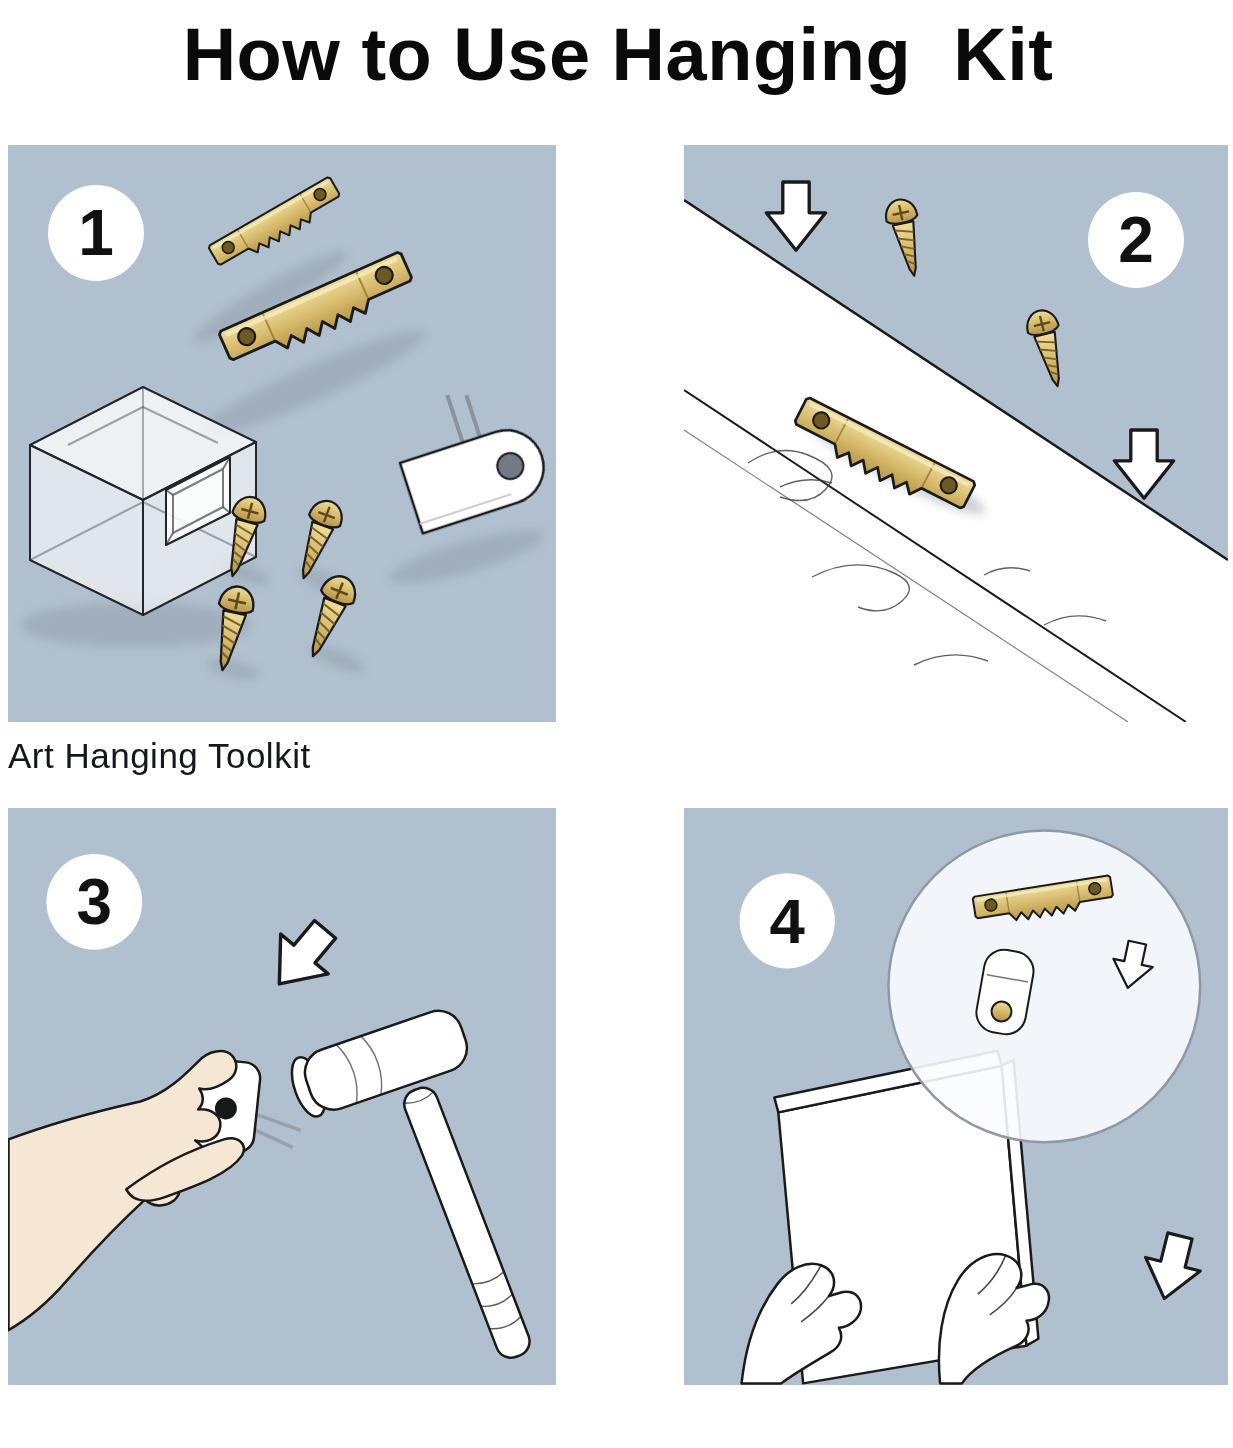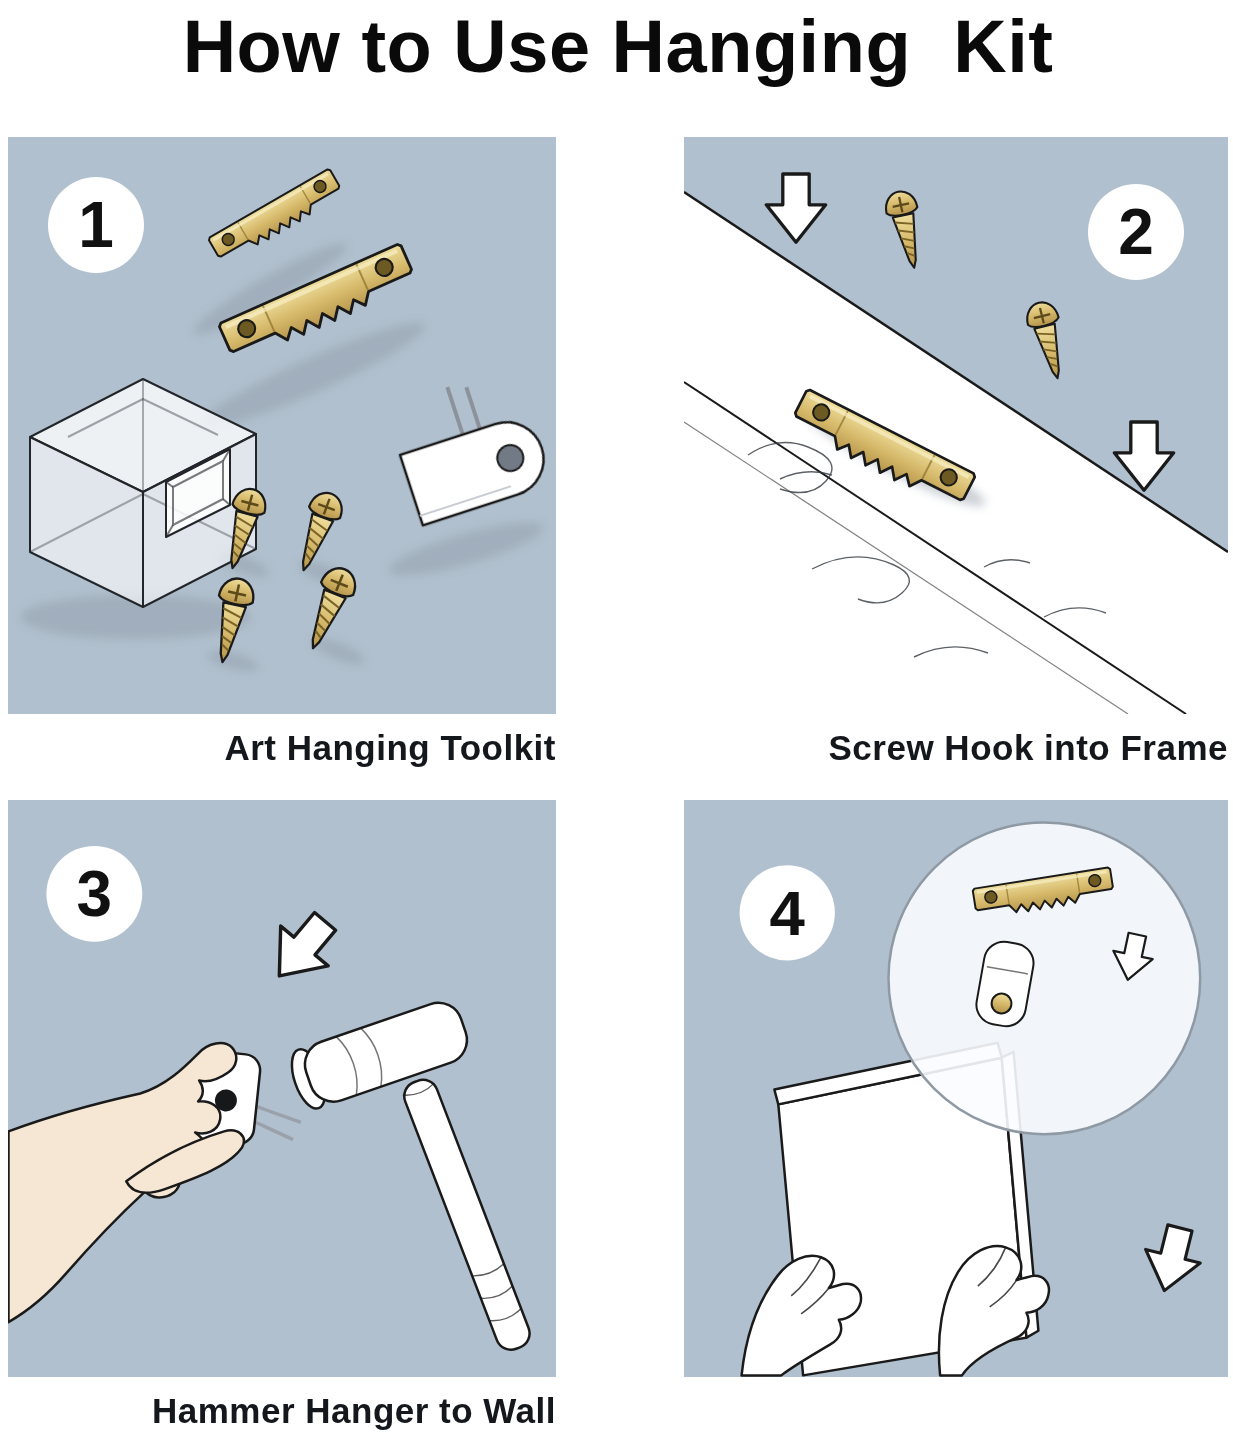--- a/index.html
+++ b/index.html
@@ -6,39 +6,39 @@
   html, body { margin: 0; padding: 0; }
   body {
     width: 1233px; height: 1448px;
     background: #ffffff;
     font-family: "Liberation Sans", sans-serif;
     color: #111;
     overflow: hidden;
   }
   .page { width: 100%; height: 100%; padding: 0 5px 0 8px; }
   .title {
-    margin: 0; padding-top: 6px;
+    margin: 8px; padding-top: 6px;
     text-align: center;
     font-size: 74px; font-weight: 700; letter-spacing: 0.5px;
     color: #0a0a0a; line-height: 1.1;
     white-space: pre-wrap;
   }
   .grid {
     margin-top: 50px;
     display: grid;
     grid-template-columns: 548px 544px;
     column-gap: 128px;
     row-gap: 26px;
   }
   .cell { display: flex; flex-direction: column; }
   .panel { width: 100%; height: 577px; background: #b1c0ce; }
   svg.art { display: block; width: 100%; height: 100%; }
   .caption {
-    text-align: right;
-    font-size: 35px; font-weight: 700; letter-spacing: 0.5px;
+    text-align: left;
+    font-size: 35px; font-weight: 400; letter-spacing: 0.5px;
     color: #14181c;
     margin: 14px 0 6px;
   }
   .defs-holder { position: absolute; width: 0; height: 0; overflow: hidden; }
 </style>
 </head>
 <body>
 
 <svg class="defs-holder" aria-hidden="true">
   <defs>
@@ -145,21 +145,20 @@
           <use href="#sym-screw" transform="translate(216,64) rotate(-12) scale(1.05)"></use>
           <use href="#sym-screw" transform="translate(357,175) rotate(-14) scale(1.05)"></use>
           <use href="#sym-arrow" transform="translate(112,70) scale(1.1)"></use>
           <use href="#sym-arrow" transform="translate(460,318) scale(1.1)"></use>
           <g>
             <circle cx="452" cy="95" r="48" fill="#ffffff"></circle>
             <text x="452" y="117" text-anchor="middle" font-size="64" font-weight="700" fill="#111111">2</text>
           </g>
         </svg>
       </div>
-      <figcaption class="caption">Screw Hook into Frame</figcaption>
     </figure>
 
     <figure class="cell" style="margin:0">
       <div class="panel">
         <svg class="art" viewBox="0 0 548 578">
           <use href="#sym-arrow" transform="translate(295,148) rotate(40) scale(1.15)"></use>
           <g transform="translate(192,250) rotate(6)">
             <line x1="34" y1="44" x2="108" y2="62" stroke="#9ba1aa" stroke-width="3.5"></line>
             <line x1="32" y1="56" x2="102" y2="80" stroke="#9ba1aa" stroke-width="3.5"></line>
             <rect x="0" y="0" width="62" height="90" rx="16" fill="#ffffff" stroke="#1a1a1a" stroke-width="2.5"></rect>
@@ -179,21 +178,20 @@
               <rect x="-84" y="-31" width="164" height="62" rx="24" fill="#ffffff" stroke="#1a1a1a" stroke-width="2.5"></rect>
               <path d="M-44,-31 C-34,-12 -34,12 -44,31 M-18,-31 C-8,-12 -8,12 -18,31" stroke="#1a1a1a" stroke-width="1.5" fill="none" opacity="0.6"></path>
             </g>
           </g>
           <g>
             <circle cx="86" cy="94" r="48" fill="#ffffff"></circle>
             <text x="86" y="116" text-anchor="middle" font-size="64" font-weight="700" fill="#111111">3</text>
           </g>
         </svg>
       </div>
-      <figcaption class="caption">Hammer Hanger to Wall</figcaption>
     </figure>
 
     <figure class="cell" style="margin:0">
       <div class="panel">
         <svg class="art" viewBox="0 0 548 578">
           <g stroke="#1a1a1a" stroke-width="2.5" stroke-linejoin="round">
             <polygon points="95,305 320,258 345,540 120,578" fill="#ffffff"></polygon>
             <polygon points="95,305 320,258 316,243 91,290" fill="#ffffff"></polygon>
             <polygon points="320,258 345,540 357,533 332,252" fill="#ffffff"></polygon>
           </g>

